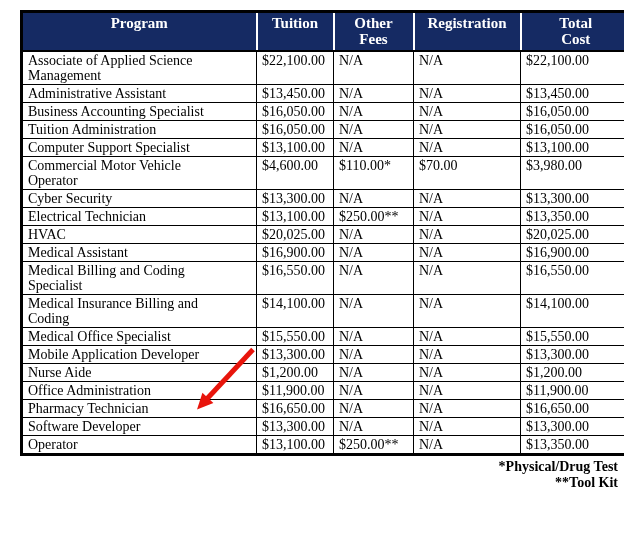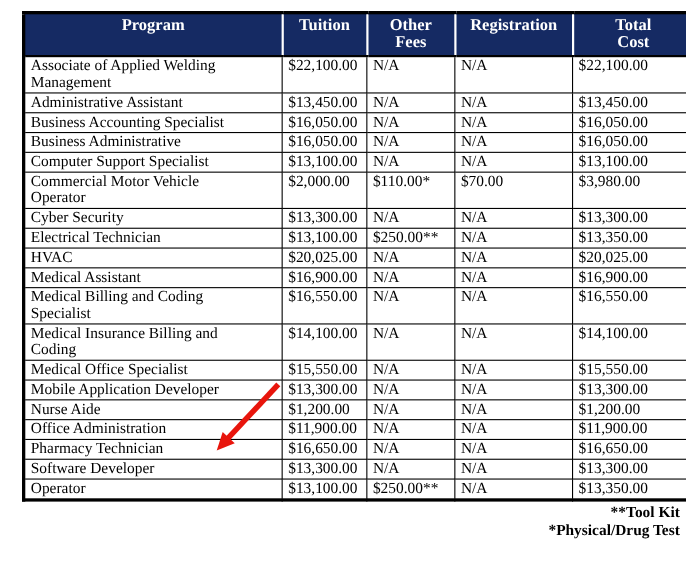--- a/index.html
+++ b/index.html
@@ -88,21 +88,21 @@
         <th>Tuition</th>
         <th>Other
 Fees</th>
         <th>Registration</th>
         <th>Total
 Cost</th>
       </tr>
     </thead>
     <tbody>
         <tr>
-    <td class="program">Associate of Applied Welding
+    <td class="program">Associate of Applied Science
 Management</td>
     <td class="val">$22,100.00</td>
     <td class="val">N/A</td>
     <td class="val">N/A</td>
     <td class="val">$22,100.00</td>
   </tr>
         <tr>
     <td class="program">Administrative Assistant</td>
     <td class="val">$13,450.00</td>
     <td class="val">N/A</td>
@@ -110,37 +110,37 @@
     <td class="val">$13,450.00</td>
   </tr>
         <tr>
     <td class="program">Business Accounting Specialist</td>
     <td class="val">$16,050.00</td>
     <td class="val">N/A</td>
     <td class="val">N/A</td>
     <td class="val">$16,050.00</td>
   </tr>
         <tr>
-    <td class="program">Business Administrative</td>
+    <td class="program">Tuition Administration</td>
     <td class="val">$16,050.00</td>
     <td class="val">N/A</td>
     <td class="val">N/A</td>
     <td class="val">$16,050.00</td>
   </tr>
         <tr>
     <td class="program">Computer Support Specialist</td>
     <td class="val">$13,100.00</td>
     <td class="val">N/A</td>
     <td class="val">N/A</td>
     <td class="val">$13,100.00</td>
   </tr>
         <tr>
     <td class="program">Commercial Motor Vehicle
 Operator</td>
-    <td class="val">$2,000.00</td>
+    <td class="val">$4,600.00</td>
     <td class="val">$110.00*</td>
     <td class="val">$70.00</td>
     <td class="val">$3,980.00</td>
   </tr>
         <tr>
     <td class="program">Cyber Security</td>
     <td class="val">$13,300.00</td>
     <td class="val">N/A</td>
     <td class="val">N/A</td>
     <td class="val">$13,300.00</td>
@@ -228,21 +228,21 @@
     <td class="program">Operator</td>
     <td class="val">$13,100.00</td>
     <td class="val">$250.00**</td>
     <td class="val">N/A</td>
     <td class="val">$13,350.00</td>
   </tr>
       </tbody>
   </table>
 
   <div class="footnotes">
+    <div>*Physical/Drug Test</div>
     <div>**Tool Kit</div>
-    <div>*Physical/Drug Test</div>
   </div>
 
   <svg class="arrow-overlay" width="624" height="534" viewBox="0 0 624 534">
       <line x1="253" y1="349.5" x2="205.87013725468015" y2="399.9962815128427" stroke="#e8150c" stroke-width="5"></line>
       <polygon points="197,409.5 202.43417749393865,392.685728830414 213.4000065175817,402.9205025858142" fill="#e8150c"></polygon>
     </svg>
 </div>
 
 </body></html>

